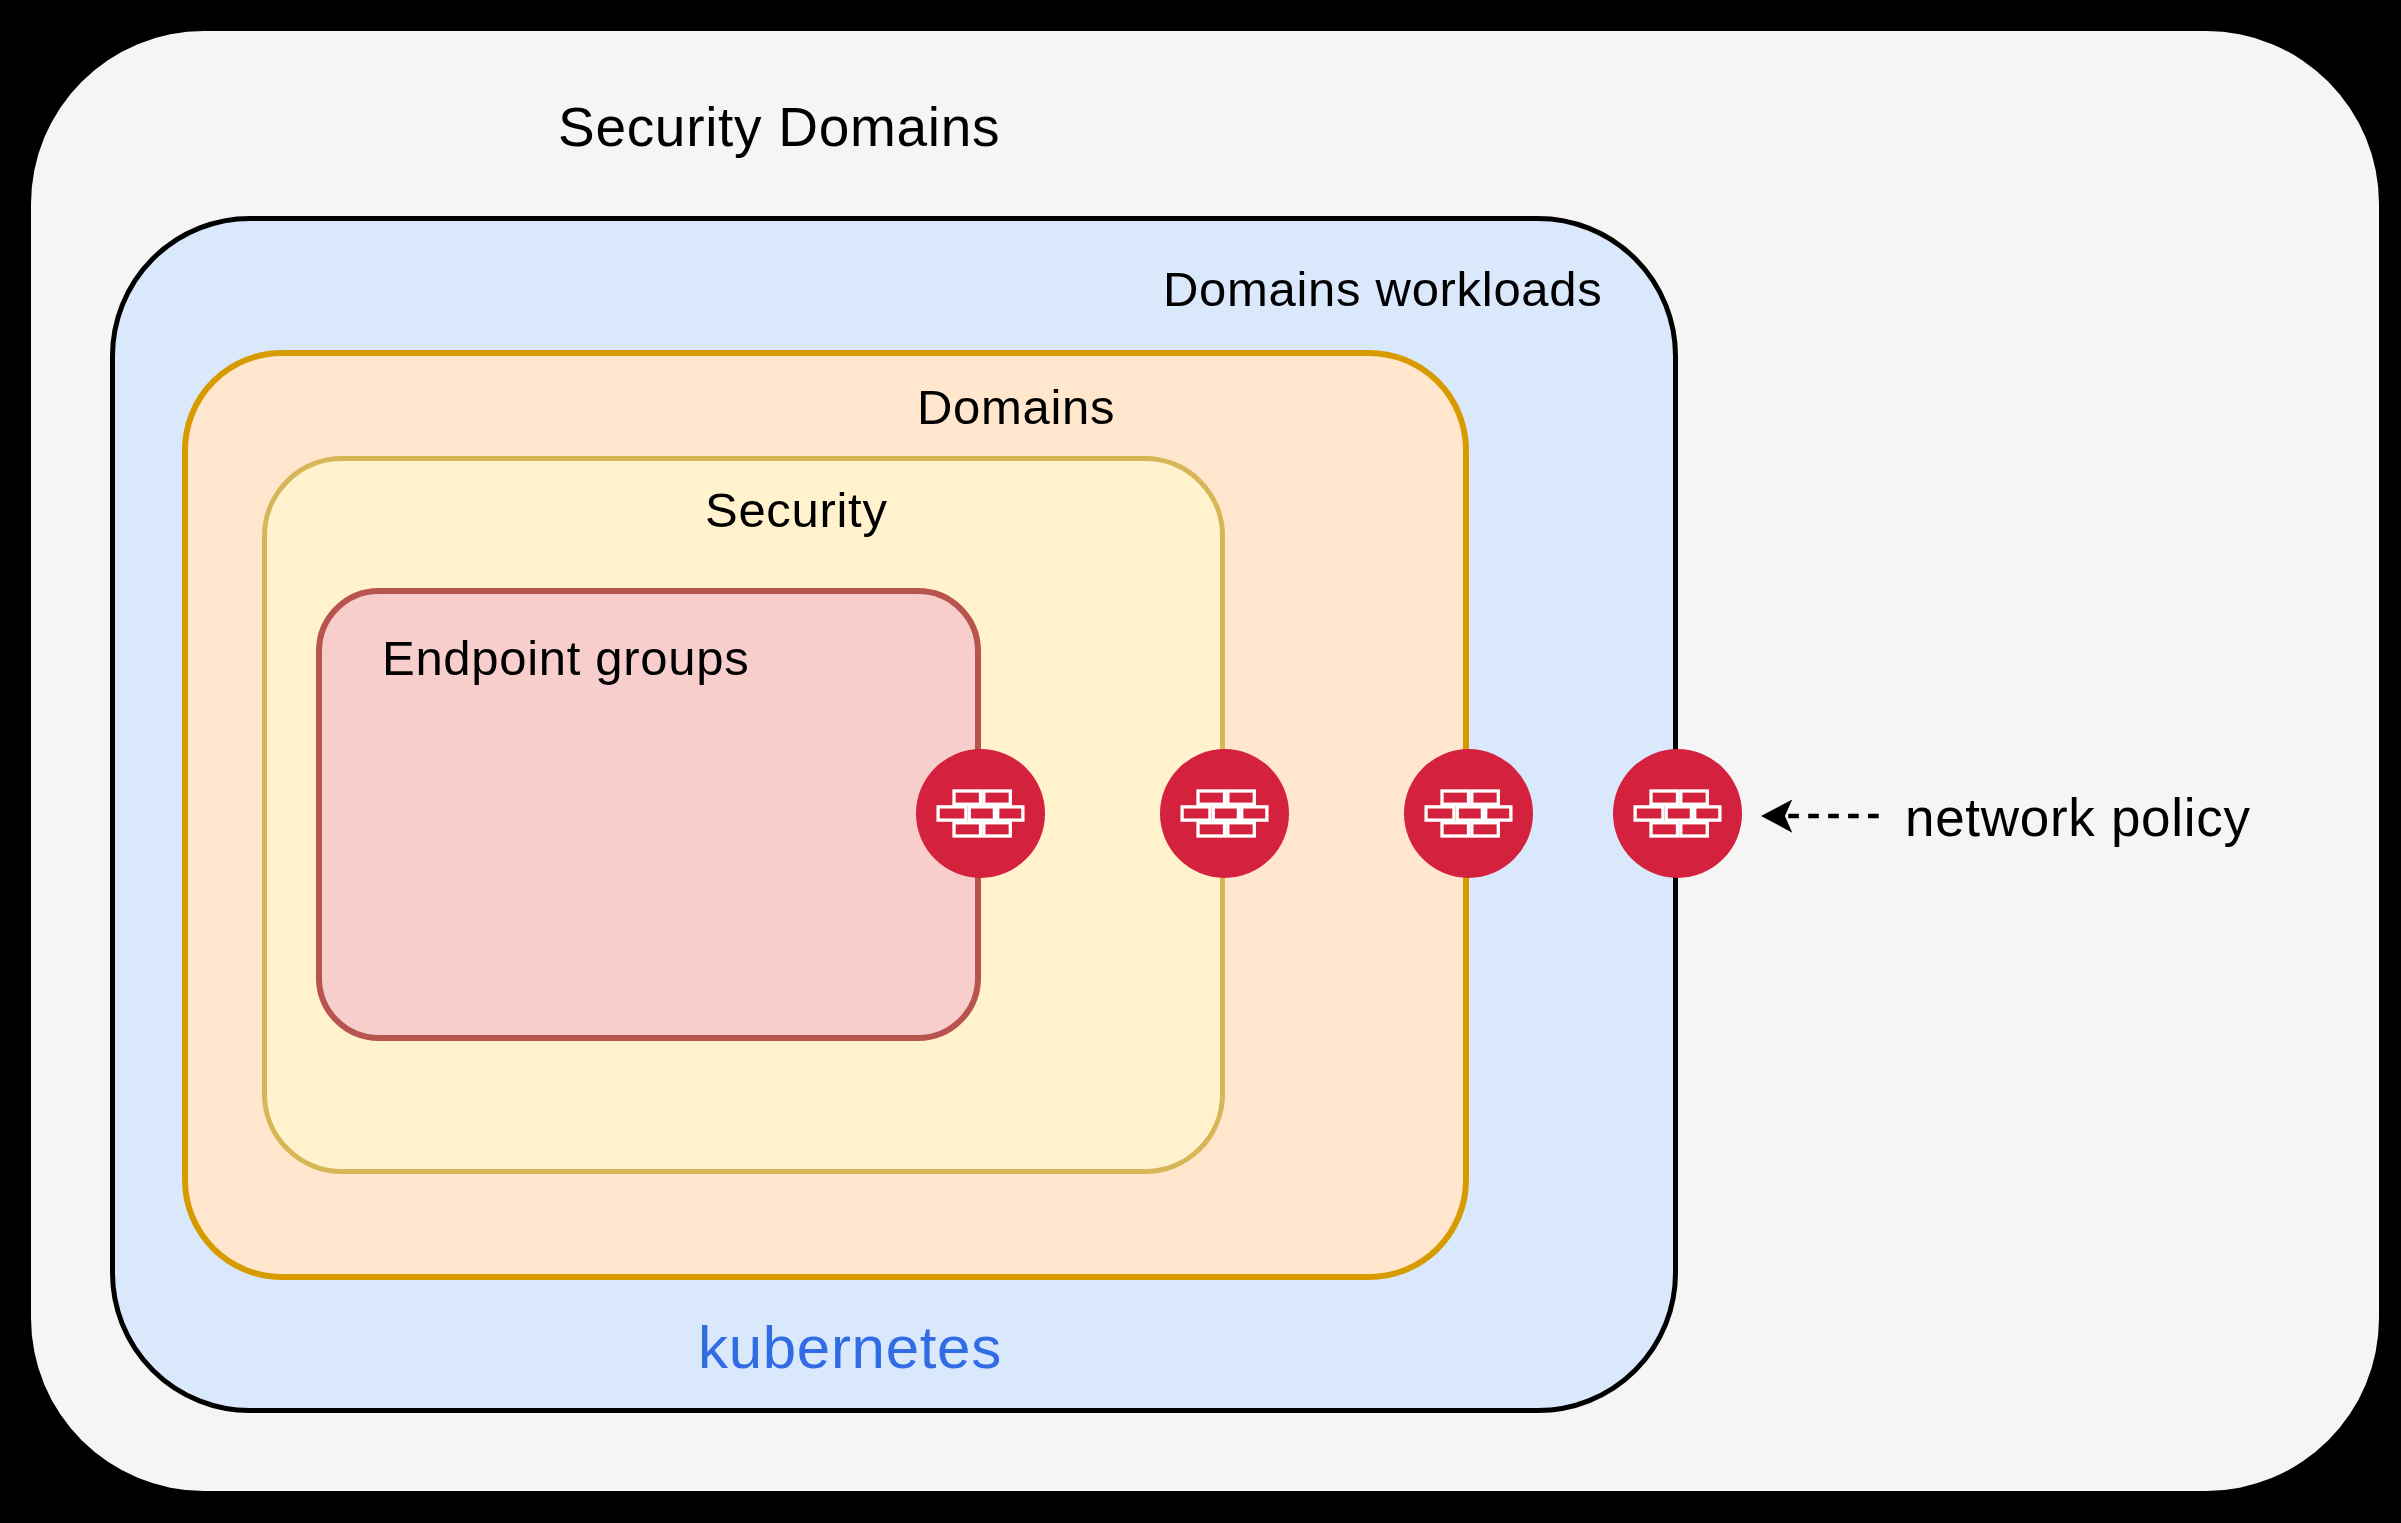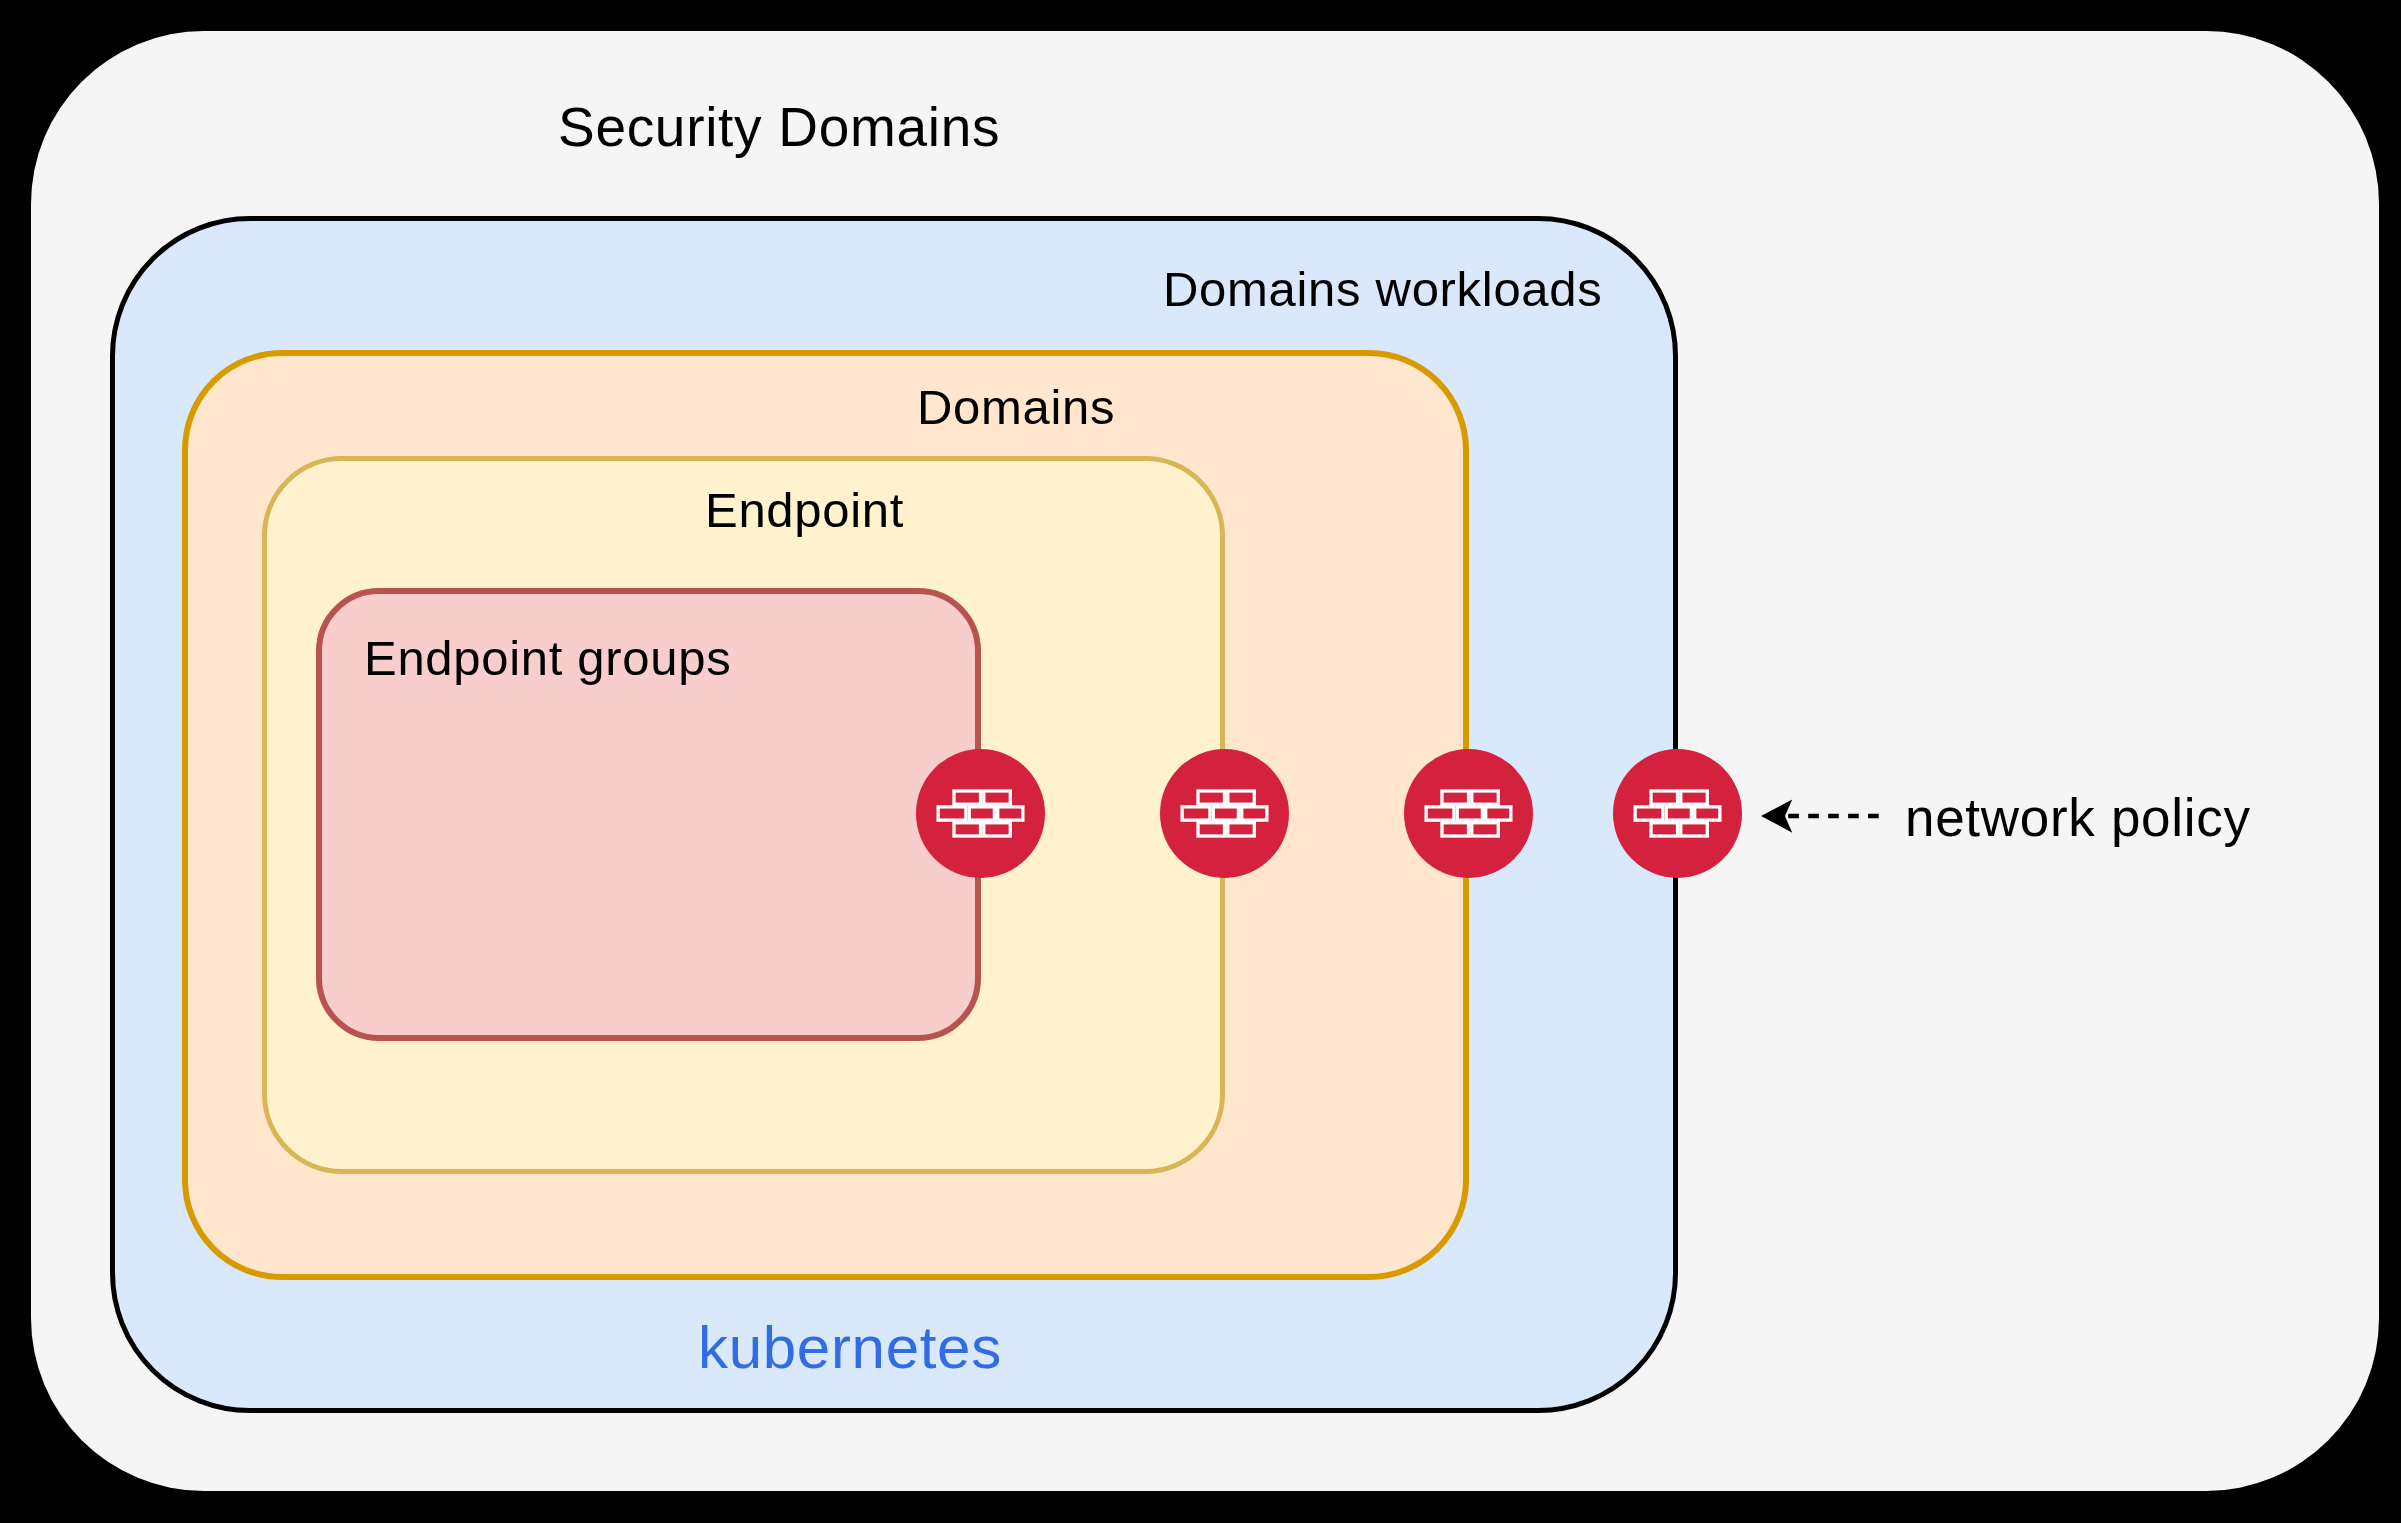--- a/index.html
+++ b/index.html
@@ -15,21 +15,21 @@
   .box-cluster{left:110px;top:216px;width:1568px;height:1197px;border-radius:140px;background:#dae8fc;border:5.3px solid #000;}
   .box-tenant{left:182px;top:350px;width:1287px;height:930px;border-radius:100px;background:#ffe6cc;border:6px solid #d79b00;}
   .box-namespace{left:262px;top:456px;width:963px;height:718px;border-radius:80px;background:#fff2cc;border:5.3px solid #d6b656;}
   .box-endpoint{left:316px;top:588px;width:665px;height:453px;border-radius:63px;background:#f8cecc;border:6px solid #b85450;}
 
   .label{position:absolute;color:#000;line-height:1;white-space:nowrap;letter-spacing:0.7px;}
   .title{left:558px;top:100px;font-size:55px;}
   .lbl-cluster{left:1163px;top:265px;font-size:49px;}
   .lbl-tenant{left:917px;top:383px;font-size:49px;}
   .lbl-namespace{left:705px;top:486px;font-size:49px;}
-  .lbl-endpoint{left:364px;top:634px;font-size:49px;}
+  .lbl-endpoint{left:382px;top:634px;font-size:49px;}
   .kube-label{position:absolute;left:698px;top:1318px;font-size:60px;font-weight:normal;line-height:1;color:#326ce5;letter-spacing:0.7px;}
   .np-label{position:absolute;left:1905px;top:791px;font-size:53px;line-height:1;color:#000;letter-spacing:0.7px;}
 
   .fw-circle{
     position:absolute;
     width:129px;height:129px;border-radius:50%;
     background:#d4213d;
     display:flex;align-items:center;justify-content:center;
     top:749px;
   }
@@ -50,21 +50,21 @@
 
   <div class="label title">Security Domains</div>
 
   <div class="box box-cluster" style="background-color: rgb(218, 232, 252); border-color: rgb(0, 0, 0);"></div>
   <div class="label lbl-cluster">Domains workloads</div>
 
   <div class="box box-tenant" style="background-color: rgb(255, 230, 204); border-color: rgb(215, 155, 0);"></div>
   <div class="label lbl-tenant">Domains</div>
 
   <div class="box box-namespace" style="background-color: rgb(255, 242, 204); border-color: rgb(214, 182, 86);"></div>
-  <div class="label lbl-namespace">Endpoint</div>
+  <div class="label lbl-namespace">Security</div>
 
   <div class="box box-endpoint" style="background-color: rgb(248, 206, 204); border-color: rgb(184, 84, 80);"></div>
   <div class="label lbl-endpoint">Endpoint groups</div>
 
   <div class="kube-label" style="color: rgb(50, 108, 229);">kubernetes</div>
 
   <div class="fw-circle fw-1" style="background-color: rgb(212, 33, 61);">
     <svg width="89" height="49" viewBox="0 0 134 74" fill="none" stroke="#ffffff" stroke-width="5">
       <rect x="27" y="3" width="40" height="20"></rect>
         <rect x="72" y="3" width="40" height="20"></rect>

